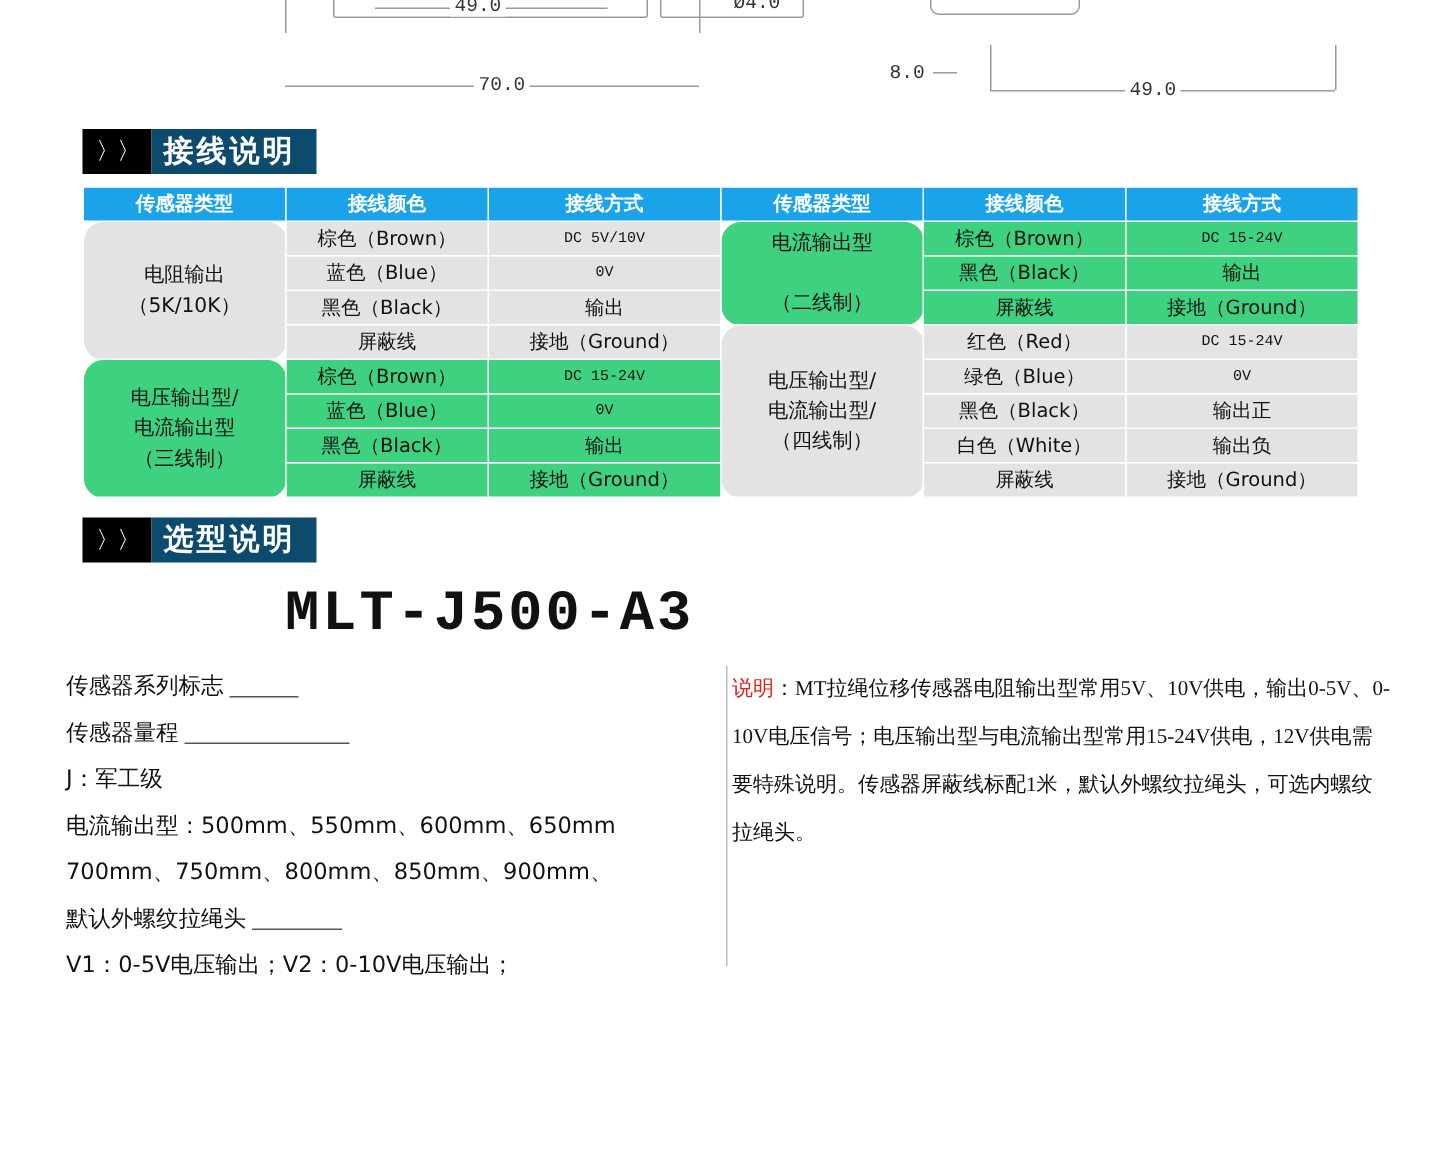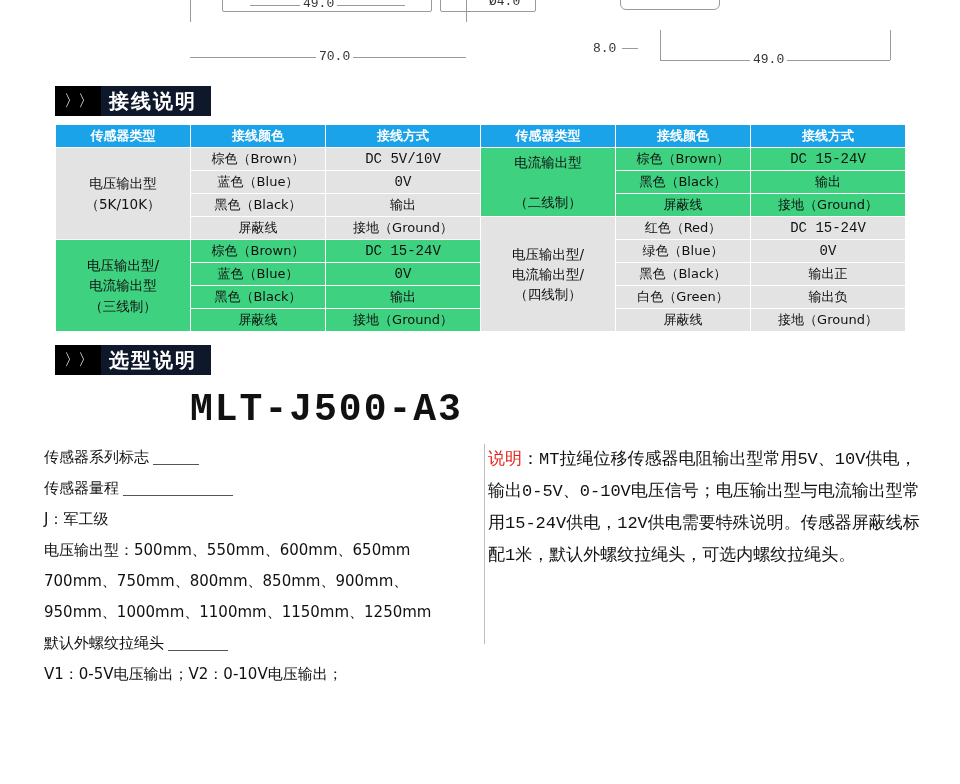--- a/index.html
+++ b/index.html
@@ -62,21 +62,21 @@
     text-align: center;
     letter-spacing: -2px;
     font-family: "DejaVu Sans", sans-serif;
   }
   .head-text {
     position: absolute;
     left: 46px; top: 0;
     height: 30px;
     line-height: 30px;
     padding: 0 14px 0 8px;
-    background: #0f172a;
+    background: #0c4a6e;
     color: #ffffff;
     font-size: 20px;
     font-weight: bold;
     letter-spacing: 2px;
     white-space: nowrap;
   }
 
   
   .wire-table {
     position: absolute;
@@ -95,23 +95,23 @@
   .hdr {
     background: #1aa3e8;
     color: #ffffff;
     font-weight: bold;
     font-size: 14px;
     border: 1px solid #ffffff;
     margin-left: 23px;
   }
   .cell-grey { background: #e3e3e3; color: #111; }
   .cell-green { background: #3ed17f; color: #111; }
-  .mono { font-family: "Liberation Mono", monospace; font-size: 14px; }
+  .mono { font-family: "Liberation Mono", monospace; font-size: 10px; }
   .cn { font-family: "DejaVu Sans", sans-serif; font-size: 13px; }
-  .nameCell { font-size: 13.5px; line-height: 1.5; }
+  .nameCell { font-size: 13.5px; line-height: 1.5; border-radius: 13px; }
 
   
   .model-title {
     position: absolute;
     left: 190px; top: 388px;
     font-family: "Liberation Mono", monospace;
     font-size: 38px;
     font-weight: bold;
     letter-spacing: 2px;
     color: #111;
@@ -132,22 +132,22 @@
     border-bottom: 1px solid #555;
     height: 14px;
     margin-left: 4px;
     vertical-align: middle;
   }
 
   .note {
     position: absolute;
     left: 488px; top: 444px;
     width: 440px;
-    font-family: Liberation Mono, monospace;
-    font-size: 17px;
+    font-family: Liberation Serif, serif;
+    font-size: 14px;
     line-height: 32px;
     color: #111;
   }
   .note .red { color: #e2231a; }
   .note-divider {
     position: absolute;
     left: 484px; top: 444px;
     width: 1px; height: 200px;
     background: #bdbdbd;
   }
@@ -192,21 +192,21 @@
   <thead>
     <tr>
       <th class="hdr cn">传感器类型</th>
       <th class="hdr cn">接线颜色</th>
       <th class="hdr cn">接线方式</th>
     </tr>
   </thead>
   <tbody>
     <tr>
       <td class="cell-grey nameCell cn" rowspan="4">
-        <span>电压输出型</span><br>
+        <span>电阻输出</span><br>
         <span>（5K/10K）</span>
       </td>
       <td class="cell-grey cn">棕色（Brown）</td>
       <td class="cell-grey mono">DC 5V/10V</td>
     </tr>
     <tr>
       <td class="cell-grey cn">蓝色（Blue）</td>
       <td class="cell-grey mono">0V</td>
     </tr>
     <tr>
@@ -284,44 +284,43 @@
     </tr>
     <tr>
       <td class="cell-grey cn">绿色（Blue）</td>
       <td class="cell-grey mono">0V</td>
     </tr>
     <tr>
       <td class="cell-grey cn">黑色（Black）</td>
       <td class="cell-grey cn">输出正</td>
     </tr>
     <tr>
-      <td class="cell-grey cn">白色（Green）</td>
+      <td class="cell-grey cn">白色（White）</td>
       <td class="cell-grey cn">输出负</td>
     </tr>
     <tr>
       <td class="cell-grey cn">屏蔽线</td>
       <td class="cell-grey cn">接地（Ground）</td>
     </tr>
   </tbody>
 </table>
 
 <div class="section-head" style="left:55px; top:345px;">
   <div class="chev">〉〉</div>
   <div class="head-text">选型说明</div>
 </div>
 
 <div class="model-title">MLT-J500-A3</div>
 
 <div class="legend">
   <div><span>传感器系列标志</span><span class="leader" style="width:46px"></span></div>
   <div><span>传感器量程</span><span class="leader" style="width:110px"></span></div>
   <div><span>J：军工级</span></div>
-  <div><span>电压输出型：500mm、550mm、600mm、650mm</span></div>
+  <div><span>电流输出型：500mm、550mm、600mm、650mm</span></div>
   <div><span>700mm、750mm、800mm、850mm、900mm、</span></div>
-  <div><span>950mm、1000mm、1100mm、1150mm、1250mm</span></div>
   <div><span>默认外螺纹拉绳头</span><span class="leader" style="width:60px"></span></div>
   <div><span>V1：0-5V电压输出；V2：0-10V电压输出；</span></div>
 </div>
 
 <div class="note-divider"></div>
 <div class="note">
   <span class="red">说明</span><span>：MT拉绳位移传感器电阻输出型常用5V、10V供电，输出0-5V、0-10V电压信号；电压输出型与电流输出型常用15-24V供电，12V供电需要特殊说明。传感器屏蔽线标配1米，默认外螺纹拉绳头，可选内螺纹拉绳头。</span>
 </div>
 
 </body></html>

